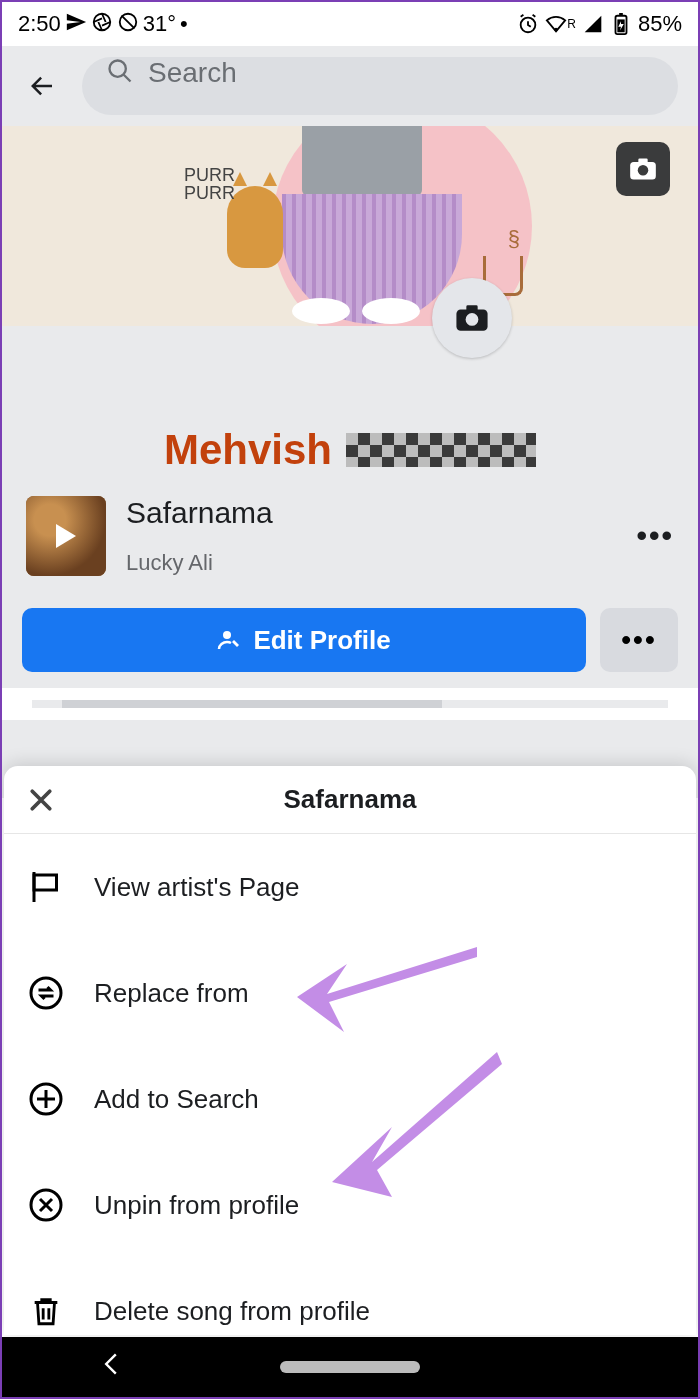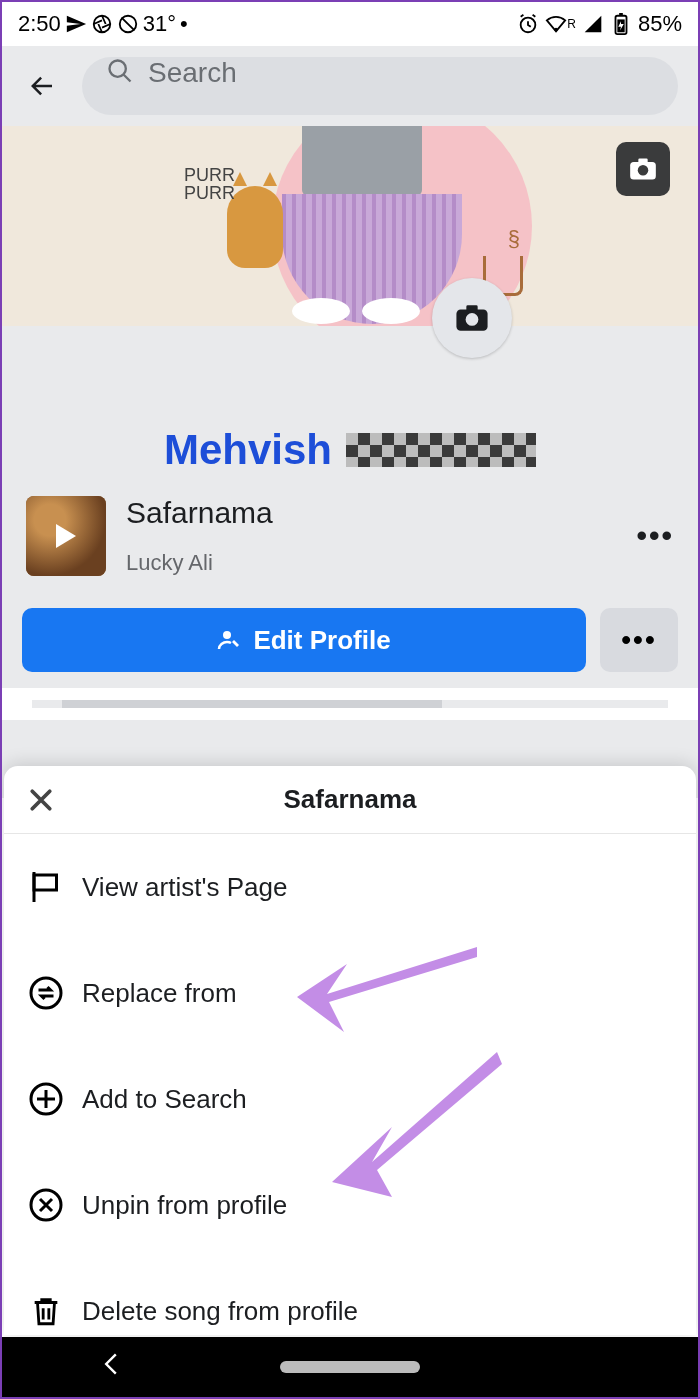--- a/index.html
+++ b/index.html
@@ -1,39 +1,39 @@
 <!DOCTYPE html>
 <html><head>
 <meta charset="utf-8">
 <style>
 *{box-sizing:border-box;margin:0;padding:0;font-family:-apple-system,Helvetica,Arial,sans-serif}
 body{width:700px;height:1399px;background:#fff;position:relative;overflow:hidden;border:2px solid #7b3fb5}
 .statusbar{height:44px;display:flex;justify-content:space-between;align-items:center;padding:0 16px;font-size:22px;background:#fff}
-.sb-left{display:flex;align-items:center;gap:4px}
+.sb-left{display:flex;gap:4px}
 .sb-right{display:flex;align-items:center;gap:6px}
 .sb-ic{width:22px;height:22px;display:flex;align-items:center;justify-content:center}
 .topbar{height:80px;display:flex;align-items:center;padding:0 20px;gap:20px;background:#e9eaec}
 .back{width:40px;height:40px;display:flex;align-items:center;justify-content:center}
 .searchbox{flex:1;height:58px;background:#dcdee2;border-radius:30px;display:flex;padding:0 24px;gap:14px;color:#6a6e73;font-size:28px}
 .cover{position:relative;height:200px;background:#f0e8dc;overflow:hidden}
 .cat{position:absolute;left:225px;top:60px;width:56px;height:82px;background:#d89840;border-radius:28px 28px 18px 18px}
 .cat::before{content:"";position:absolute;top:-14px;left:6px;width:14px;height:14px;background:#d89840;clip-path:polygon(50% 0,0 100%,100% 100%)}
 .cat::after{content:"";position:absolute;top:-14px;right:6px;width:14px;height:14px;background:#d89840;clip-path:polygon(50% 0,0 100%,100% 100%)}
 .purr{position:absolute;left:182px;top:40px;font-size:18px;color:#444;line-height:1}
 .body{position:absolute;left:270px;top:-30px;width:260px;height:260px;background:#f5c2c7;border-radius:50%}
 .laptop{position:absolute;left:300px;top:-10px;width:120px;height:80px;background:#9aa0a6;border-radius:6px}
 .pants{position:absolute;left:280px;top:68px;width:180px;height:130px;background:#c8a8d8;border-radius:0 0 90px 90px;background-image:repeating-linear-gradient(90deg,#b48cc8 0 4px,#c8a8d8 4px 10px)}
 .foot{position:absolute;bottom:2px;width:58px;height:26px;background:#fff;border-radius:50%}
 .foot.l{left:290px}.foot.r{left:360px}
 .coffee{position:absolute;right:175px;bottom:30px;width:40px;height:40px;border:3px solid #a86c3a;border-radius:0 0 8px 8px;border-top:none}
 .steam{position:absolute;right:178px;bottom:74px;font-size:22px;color:#a86c3a}
 .cam-btn{position:absolute;right:28px;top:16px;width:54px;height:54px;background:#3a3b3c;border-radius:10px;display:flex;align-items:center;justify-content:center}
 .avatar-cam{position:absolute;top:-48px;left:430px;width:80px;height:80px;background:#e4e6ea;border-radius:50%;display:flex;align-items:center;justify-content:center;box-shadow:0 1px 3px rgba(0,0,0,.2)}
 .profile-info{position:relative;padding:100px 20px 0;text-align:center;background:#e9eaec}
-.pname{font-size:42px;font-weight:700;color:#1d4ed8;display:flex;align-items:center;justify-content:center;gap:14px}
+.pname{font-size:42px;font-weight:700;color:#c2410c;display:flex;align-items:center;justify-content:center;gap:14px}
 .pix{display:inline-block;width:190px;height:34px;background:repeating-conic-gradient(#3a3a3a 0 25%,#bcbcbc 0 50%) 0 0/24px 24px}
 .song-row{display:flex;align-items:center;padding:22px 24px;gap:20px;background:#e9eaec}
 .album{width:80px;height:80px;background:#8a5a2a;border-radius:8px;position:relative;overflow:hidden}
 .album::before{content:"";position:absolute;inset:0;background:radial-gradient(circle at 30% 30%,#c89050 20%,#6a4020 70%)}
 .play{position:absolute;top:50%;left:50%;transform:translate(-50%,-50%);width:0;height:0;border-left:20px solid #fff;border-top:12px solid transparent;border-bottom:12px solid transparent}
 .song-txt{flex:1}
 .song-title{font-size:30px;color:#1c1e21}
 .song-artist{font-size:22px;color:#65676b;margin-top:20px}
 .dots{font-size:30px;font-weight:700;letter-spacing:2px;color:#1c1e21}
 .actions{display:flex;gap:14px;padding:10px 20px 16px;background:#e9eaec}
@@ -42,21 +42,21 @@
 .scroll-ind{height:8px;margin:12px 30px;background:#e9eaec;position:relative}
 .scroll-ind::before{content:"";position:absolute;left:30px;width:380px;height:8px;background:#cfd1d5}
 .below{padding:54px 24px 0;background:#e9eaec;display:flex;align-items:center;gap:12px}
 .brief{width:24px;height:20px;background:#65676b;border-radius:3px;position:relative}
 .brief::before{content:"";position:absolute;top:-6px;left:6px;width:12px;height:6px;border:2px solid #65676b;border-bottom:none;border-radius:4px 4px 0 0}
 .pix2{width:230px;height:24px;background:repeating-conic-gradient(#3a3a3a 0 25%,#bcbcbc 0 50%) 0 0/20px 20px;margin-left:50px}
 .sheet{position:absolute;left:2px;right:2px;bottom:62px;top:764px;background:#fff;border-radius:14px 14px 0 0;box-shadow:0 -2px 18px rgba(0,0,0,.15)}
 .sheet-head{height:68px;display:flex;align-items:center;padding:0 18px;border-bottom:1px solid #e6e6e6}
 .close-x{width:38px;height:38px;display:flex;align-items:center;justify-content:center}
 .sheet-title{flex:1;text-align:center;font-size:26px;font-weight:700;color:#1c1e21;margin-left:-38px}
-.menu-item{height:106px;display:flex;align-items:center;padding:0 22px;gap:16px;font-size:26px;color:#1c1e21}
+.menu-item{height:106px;display:flex;align-items:center;padding:0 22px;gap:28px;font-size:26px;color:#1c1e21}
 .mi-ic{width:40px;height:40px;display:flex;align-items:center;justify-content:center}
 .navbar{position:absolute;bottom:0;left:0;right:0;height:60px;background:#000;display:flex;align-items:center;justify-content:space-between;padding:0 100px}
 .nav-back{color:#fff;font-size:24px}
 .nav-pill{width:140px;height:12px;background:#bbb;border-radius:6px}
 .arrow{position:absolute;pointer-events:none}
 .arrow svg{display:block}
 </style>
 </head>
 <body>
 

